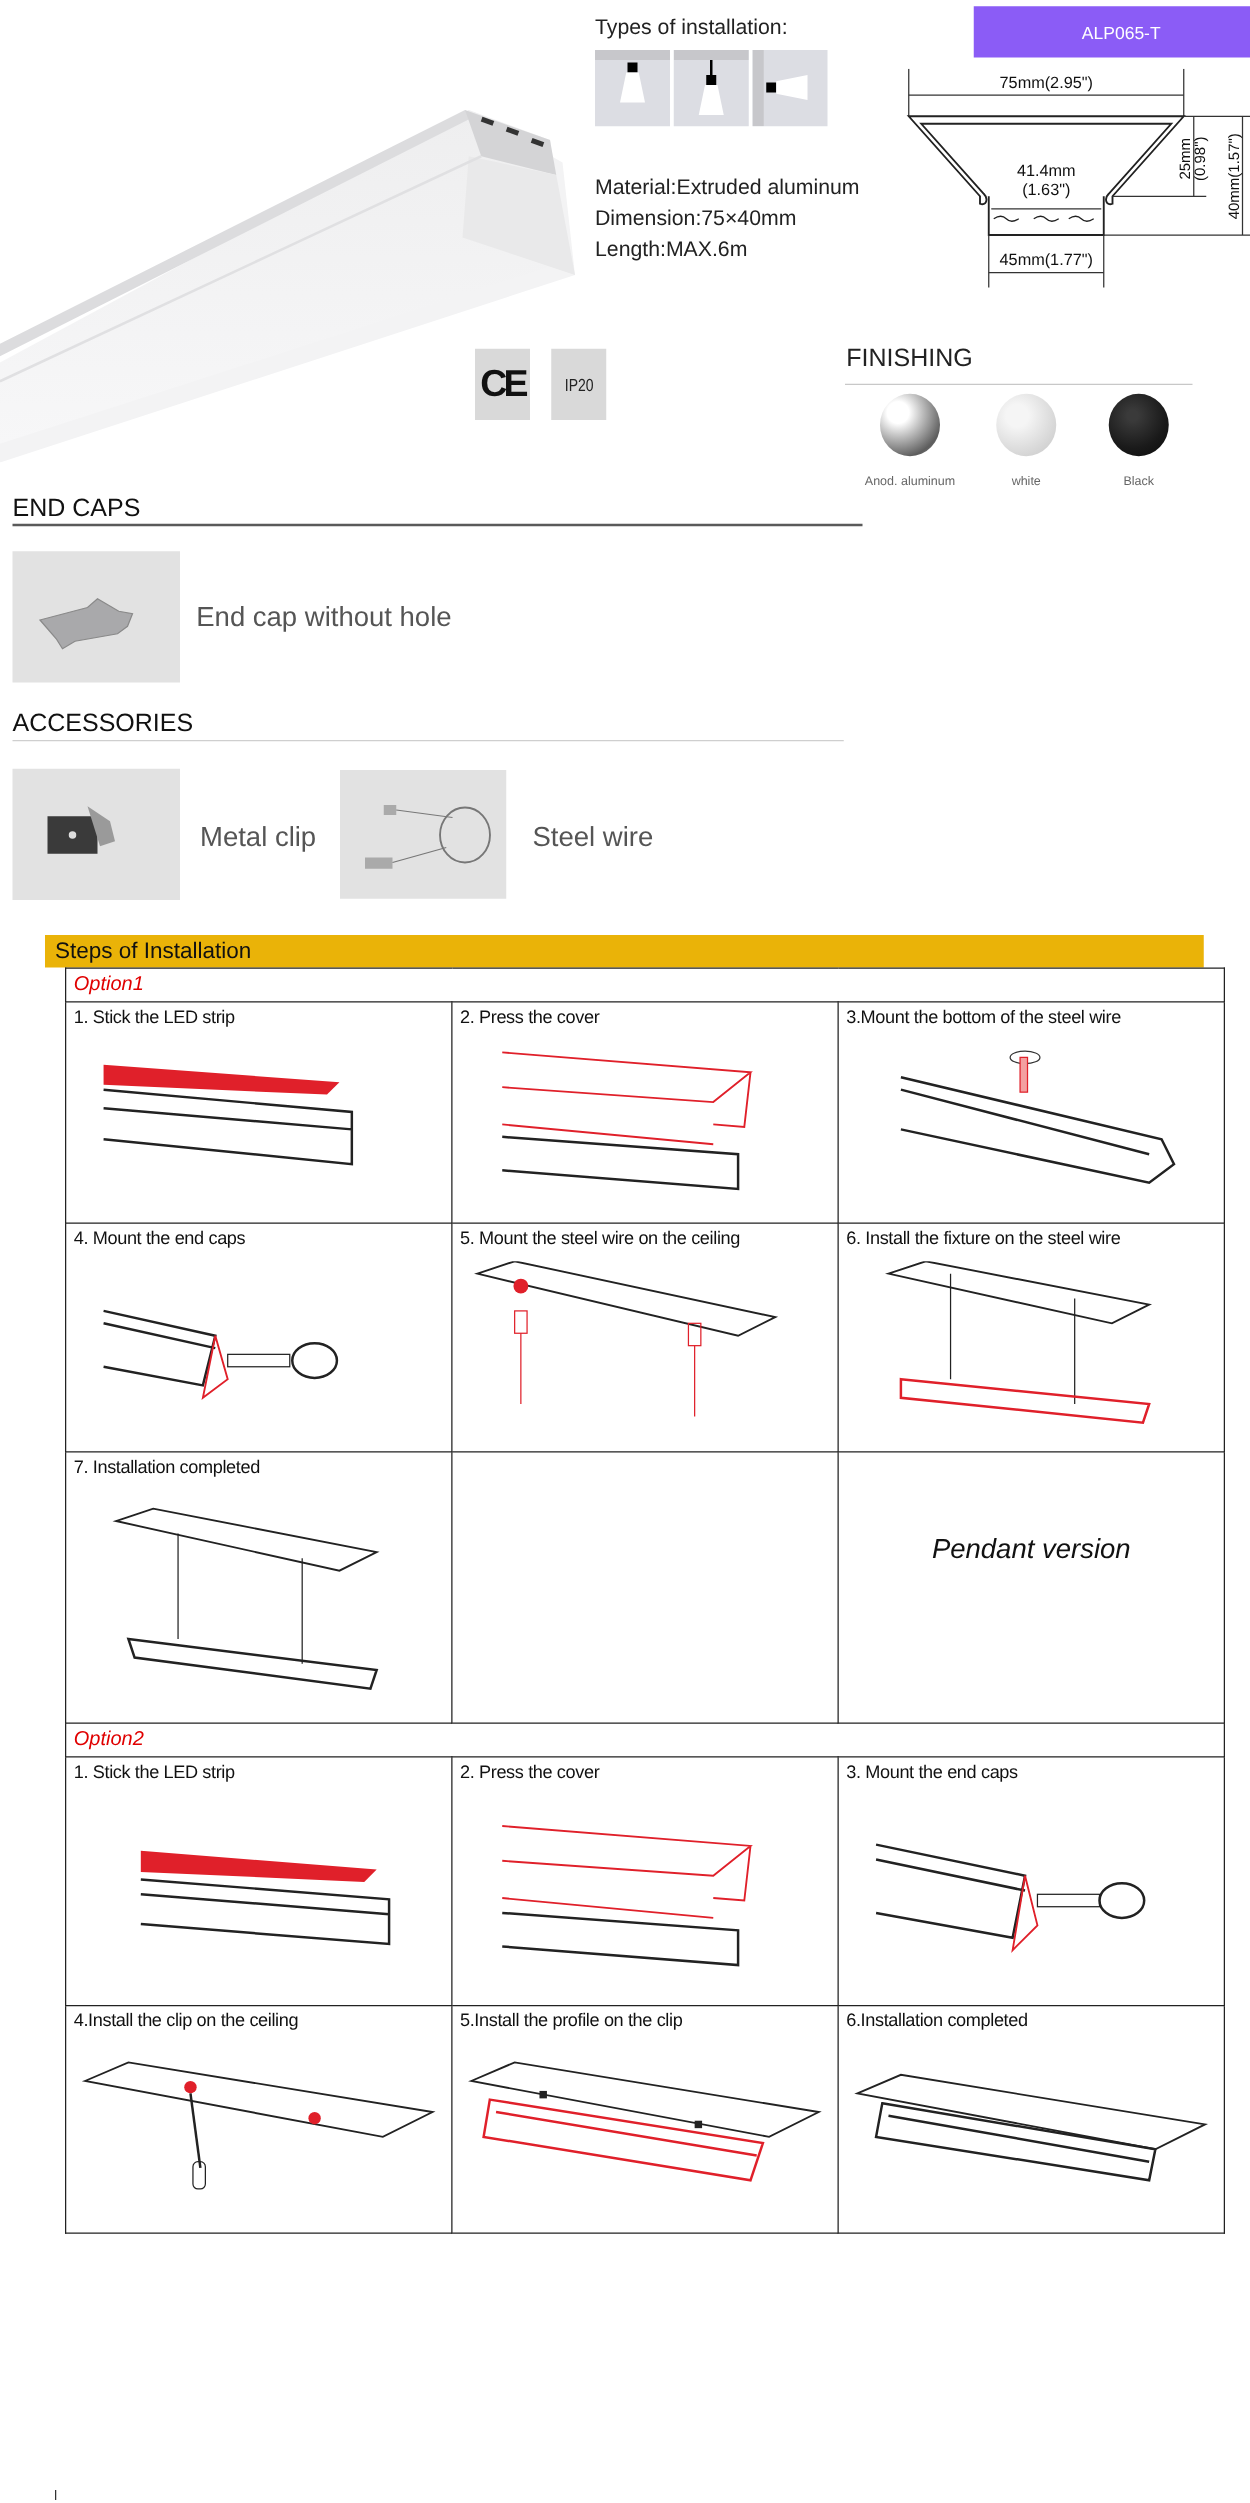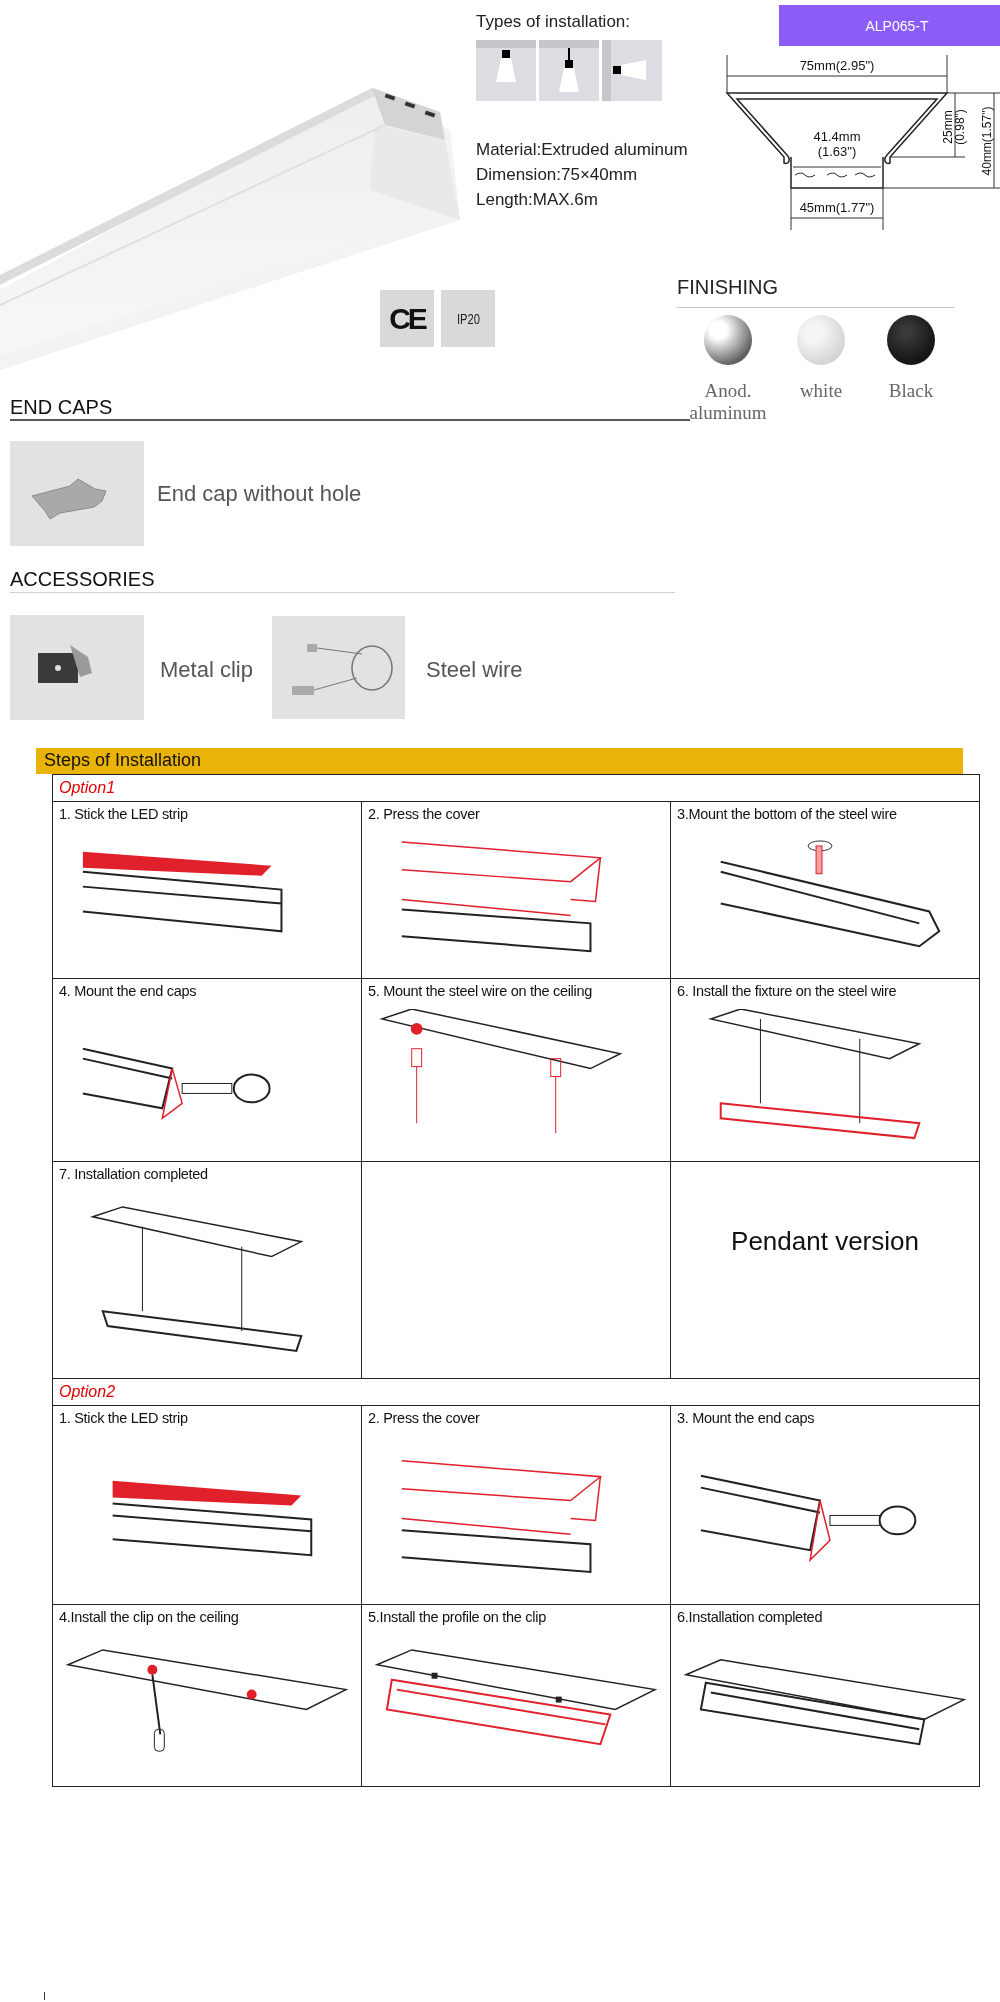--- a/index.html
+++ b/index.html
@@ -16,50 +16,50 @@
     .type-icon { width: 60px; height: 61px; background: #dcdde3; position: relative; }
 
     .specs { left: 476px; top: 137px; font-size: 17px; line-height: 25px; color: #222; }
 
     
     .model { left: 779px; top: 5px; width: 236px; height: 41px; background: #8b5cf6; color: #fff; font-size: 14px; display: flex; align-items: center; justify-content: center; }
 
     .drawing { left: 715px; top: 55px; width: 285px; height: 185px; }
 
     
-    .cert { top: 290px; width: 54px; height: 57px; background: #d9d9d9; display: flex; align-items: center; justify-content: center; }
+    .cert { top: 279px; width: 44px; height: 57px; background: #d9d9d9; display: flex; align-items: center; justify-content: center; }
     .cert-ce { left: 380px; font-size: 30px; font-weight: bold; color: #111; letter-spacing: -3px; }
     .cert-ip { left: 441px; font-size: 14px; color: #222; font-family: "Liberation Sans", sans-serif; transform: scaleX(0.8); }
 
     
     .finish-title { left: 677px; top: 276px; font-size: 20px; color: #222; }
     .finish-line { left: 676px; top: 307px; width: 278px; height: 1px; background: #c8c8c8; }
     .swatch { top: 315px; width: 48px; height: 50px; border-radius: 50%; }
     .sw-alu { left: 704px; background: radial-gradient(circle at 30% 30%, #ffffff 0 18%, #bfbfbf 40%, #5d5d5d 75%, #8a8a8a 100%); }
     .sw-white { left: 797px; background: radial-gradient(circle at 35% 35%, #f5f5f5 0 20%, #dcdcdc 60%, #c4c4c4 100%); }
     .sw-black { left: 887px; background: radial-gradient(circle at 40% 35%, #3a3a3a 0 10%, #1a1a1a 60%, #0a0a0a 100%); }
-    .swatch-label { top: 380px; font-size: 19px; color: #666; text-align: center; font-family: Liberation Serif, serif; }
+    .swatch-label { top: 380px; font-size: 10px; color: #666; text-align: center; }
 
     
     .sec-title { font-size: 20px; color: #111; }
     .sec-line { height: 2px; background: #5a5a5a; }
     .sec-line.thin { height: 1px; background: #cfcfcf; }
     .thumb { width: 134px; height: 105px; background: #e2e2e2; }
     .item-label { font-size: 22px; color: #555; }
 
     
     .steps { left: 36px; top: 748px; width: 927px; }
     .steps-header { height: 26px; background: #eab308; font-size: 18px; color: #111; padding: 2px 0 0 8px; font-family: "Liberation Sans", sans-serif; }
     table.grid { border-collapse: collapse; width: 927px; table-layout: fixed; margin-left: 16px; }
     table.grid td { border: 1px solid #222; vertical-align: top; padding: 4px 6px; font-size: 14.5px; color: #111; position: relative; }
     .opt-row td { height: 27px; padding: 2px 6px; }
     .opt-label { color: #e00000; font-style: italic; font-size: 16px; }
     .cell-label { display: block; letter-spacing: -0.3px; }
     .cell-fig { position: absolute; left: 10px; right: 10px; top: 30px; bottom: 8px; }
-    .version { position: absolute; left: 0; right: 0; text-align: center; font-size: 26px; color: #111; }
+    .version { position: absolute; left: 0; right: 0; text-align: center; font-size: 22px; color: #111; font-style: italic; }
     .tick { left: 44px; top: 1992px; width: 1px; height: 8px; background: #333; }
   </style>
 </head>
 <body>
 
 <svg class="abs hero" viewBox="0 0 470 370">
   <defs>
     <linearGradient id="bodyG" x1="0" y1="0" x2="0" y2="1">
       <stop offset="0" stop-color="#eeeeef"></stop>
       <stop offset="1" stop-color="#f7f7f8"></stop>

